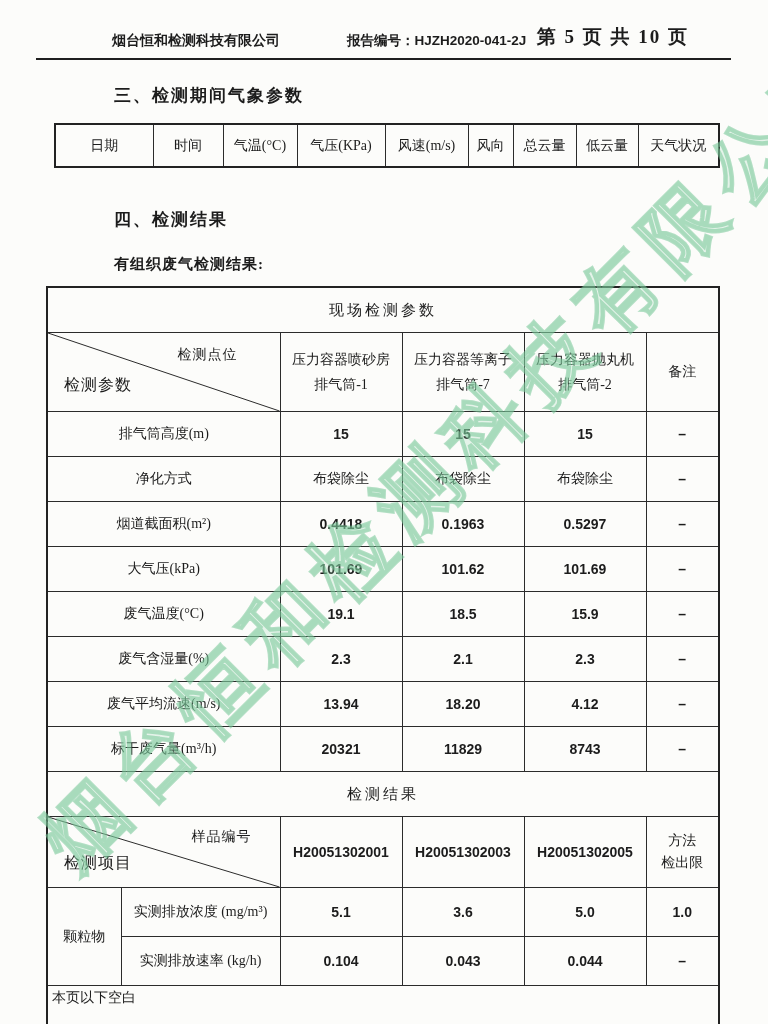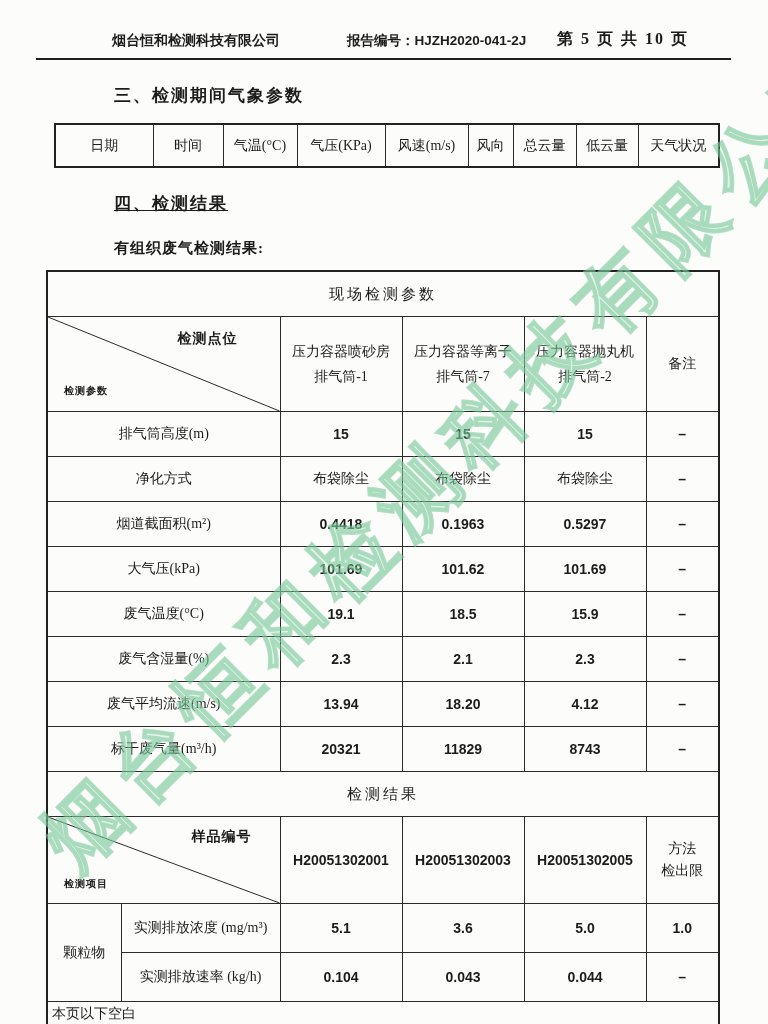--- a/index.html
+++ b/index.html
@@ -18,47 +18,47 @@
     -webkit-text-stroke:2px rgba(118,198,152,0.55);
     pointer-events:none;z-index:4;
   }
   
   .header{
     position:relative;margin:0 37px 0 36px;height:58px;
     border-bottom:2px solid #1f1f1f;
   }
   .h-company{position:absolute;left:76px;bottom:8px;font-weight:bold;font-size:14px;}
   .h-report{position:absolute;left:311px;bottom:8px;font-weight:bold;font-size:13.5px;font-family:"Liberation Sans",sans-serif;}
-  .h-page{position:absolute;right:42px;bottom:8px;font-weight:bold;font-size:16px;letter-spacing:2px;}
+  .h-page{position:absolute;right:42px;bottom:8px;font-weight:bold;font-size:19px;letter-spacing:2px;}
   
   .sec-title{margin:24px 0 0 114px;font-size:17px;font-weight:bold;letter-spacing:2px;}
-  .sec-title.t4{margin-top:24px;text-decoration:underline;}
+  .sec-title.t4{margin-top:40px;}
   .sub-title{margin:24px 0 12px 114px;font-size:15px;font-weight:bold;letter-spacing:1px;}
   
   table{border-collapse:collapse;table-layout:fixed;background:transparent;}
   td{border:1px solid #2b2b2b;text-align:center;vertical-align:middle;
      font-size:14px;padding:2px 3px;overflow:hidden;}
   .wtable{margin:16px 0 16px 54px;width:664px;border:2px solid #222;}
   .wtable td{height:37px;}
   .wtable .hcell{font-size:14px;}
   .val{font-family:"Liberation Sans","DejaVu Sans",sans-serif;font-weight:bold;font-size:14px;}
   .cnval{font-family:"Liberation Serif","DejaVu Serif",serif;font-weight:normal;font-size:14px;}
   .mtable{margin:0 0 0 46px;width:672px;border:2px solid #222;}
   .title-row td{height:40px;font-size:15px;letter-spacing:3px;}
   .head-row td{height:70px;line-height:1.8;}
   .head-row2 td{height:62px;line-height:1.6;}
   .param-row td{height:40px;}
   .result-row td{height:44px;}
   .footer-row td{height:52px;text-align:left;vertical-align:top;padding:3px 4px;font-size:14px;}
   .twoline span{display:block;}
   
-  .diag{position:relative;padding:12px;font-weight:bold;}
+  .diag{position:relative;padding:4px;}
   .diag svg{position:absolute;left:0;top:0;width:100%;height:100%;display:block;}
   .diag .d-top{position:absolute;top:9px;right:42px;font-size:14px;letter-spacing:1px;}
-  .diag .d-bottom{position:absolute;left:16px;bottom:11px;font-size:10px;letter-spacing:1px;}
+  .diag .d-bottom{position:absolute;left:16px;bottom:11px;font-size:16px;letter-spacing:1px;}
   .diag2 .d-top{right:28px;}
   .item-label{font-size:14px;padding:2px 12px;}
 </style>
 </head>
 <body>
 
 <div class="page">
 
   <div class="watermark">烟台恒和检测科技有限公司</div>
 

